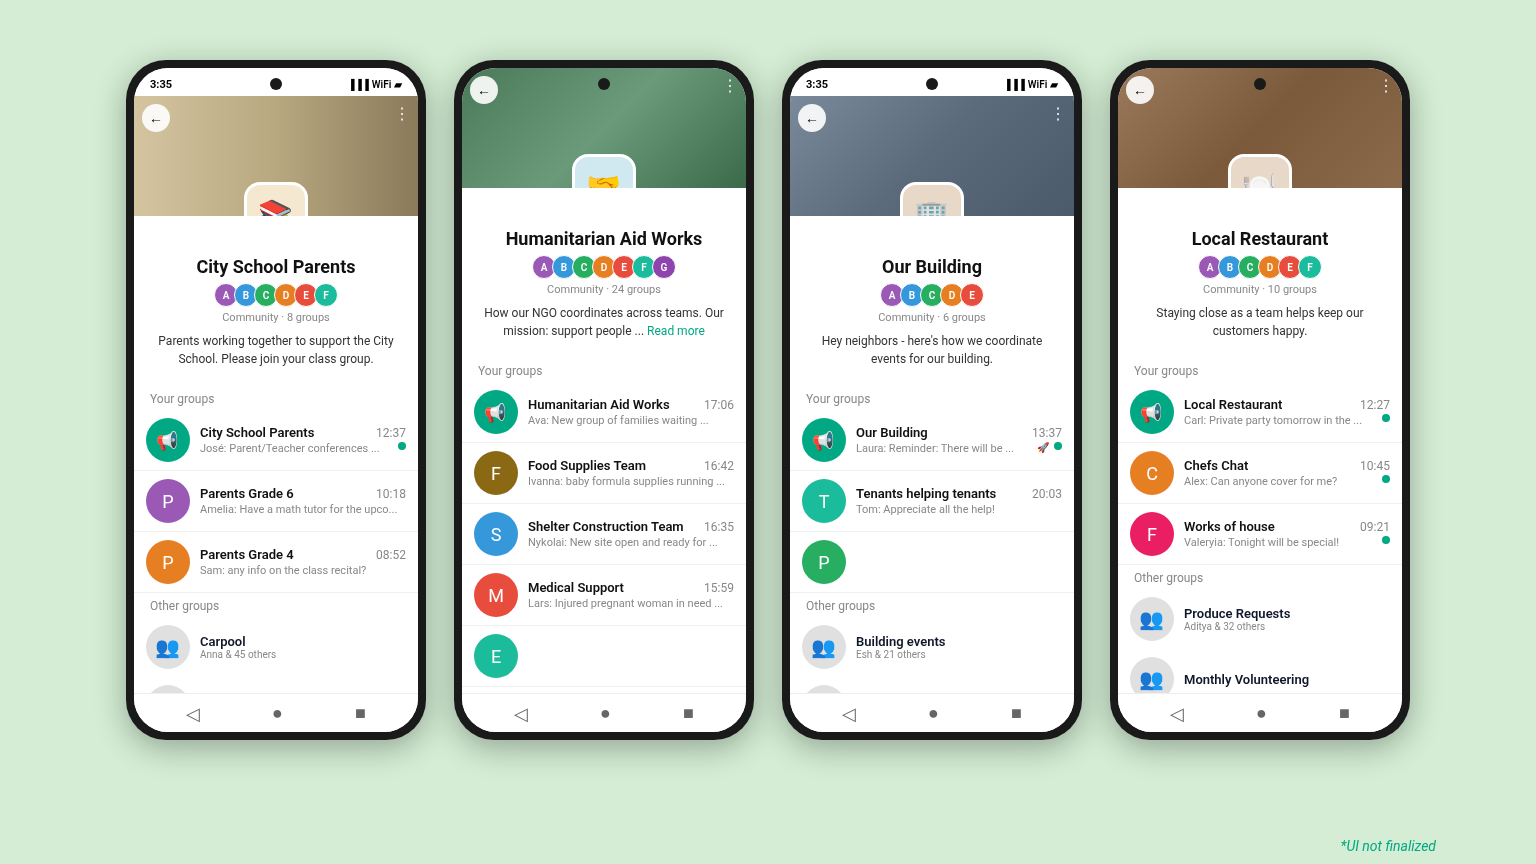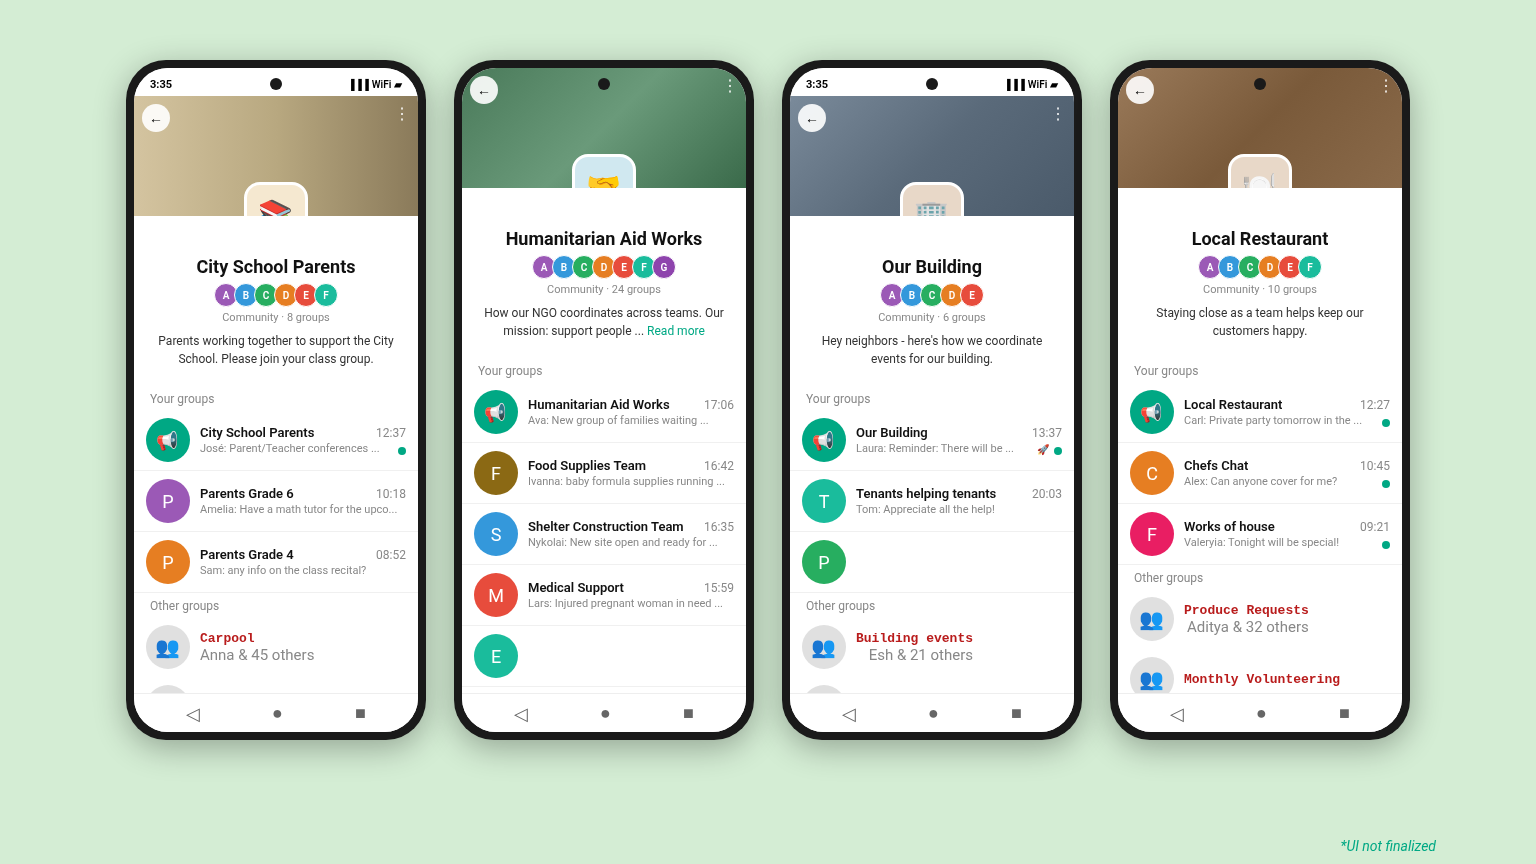--- a/index.html
+++ b/index.html
@@ -227,21 +227,21 @@
       text-overflow: ellipsis;
     }
     .chat-time {
       font-size: 12px;
       color: #888;
       flex-shrink: 0;
       margin-left: 4px;
     }
     .chat-bottom {
       display: flex;
-      align-items: flex-end;
+      align-items: flex-start;
       gap: 4px;
     }
     .chat-preview {
       font-size: 11px;
       color: #888;
       white-space: nowrap;
       overflow: hidden;
       text-overflow: ellipsis;
       flex: 1;
     }
@@ -285,27 +285,25 @@
       display: flex;
       align-items: center;
       justify-content: center;
       color: #999;
       font-size: 20px;
     }
     .other-group-content {}
     .other-group-name {
       font-size: 13px;
       font-weight: 600;
-      color: #b91c1c;
-      font-family: Liberation Mono, monospace;
+      color: #0f172a;
     }
     .other-group-sub {
-      font-size: 15px;
+      font-size: 10px;
       color: #888;
-      text-align: right;
     }
     
     .avatar-purple { background: #9b59b6; }
     .avatar-blue { background: #3498db; }
     .avatar-green { background: #27ae60; }
     .avatar-orange { background: #e67e22; }
     .avatar-red { background: #e74c3c; }
     .avatar-teal { background: #1abc9c; }
     .avatar-brown { background: #8B6914; }
     .avatar-pink { background: #e91e63; }

